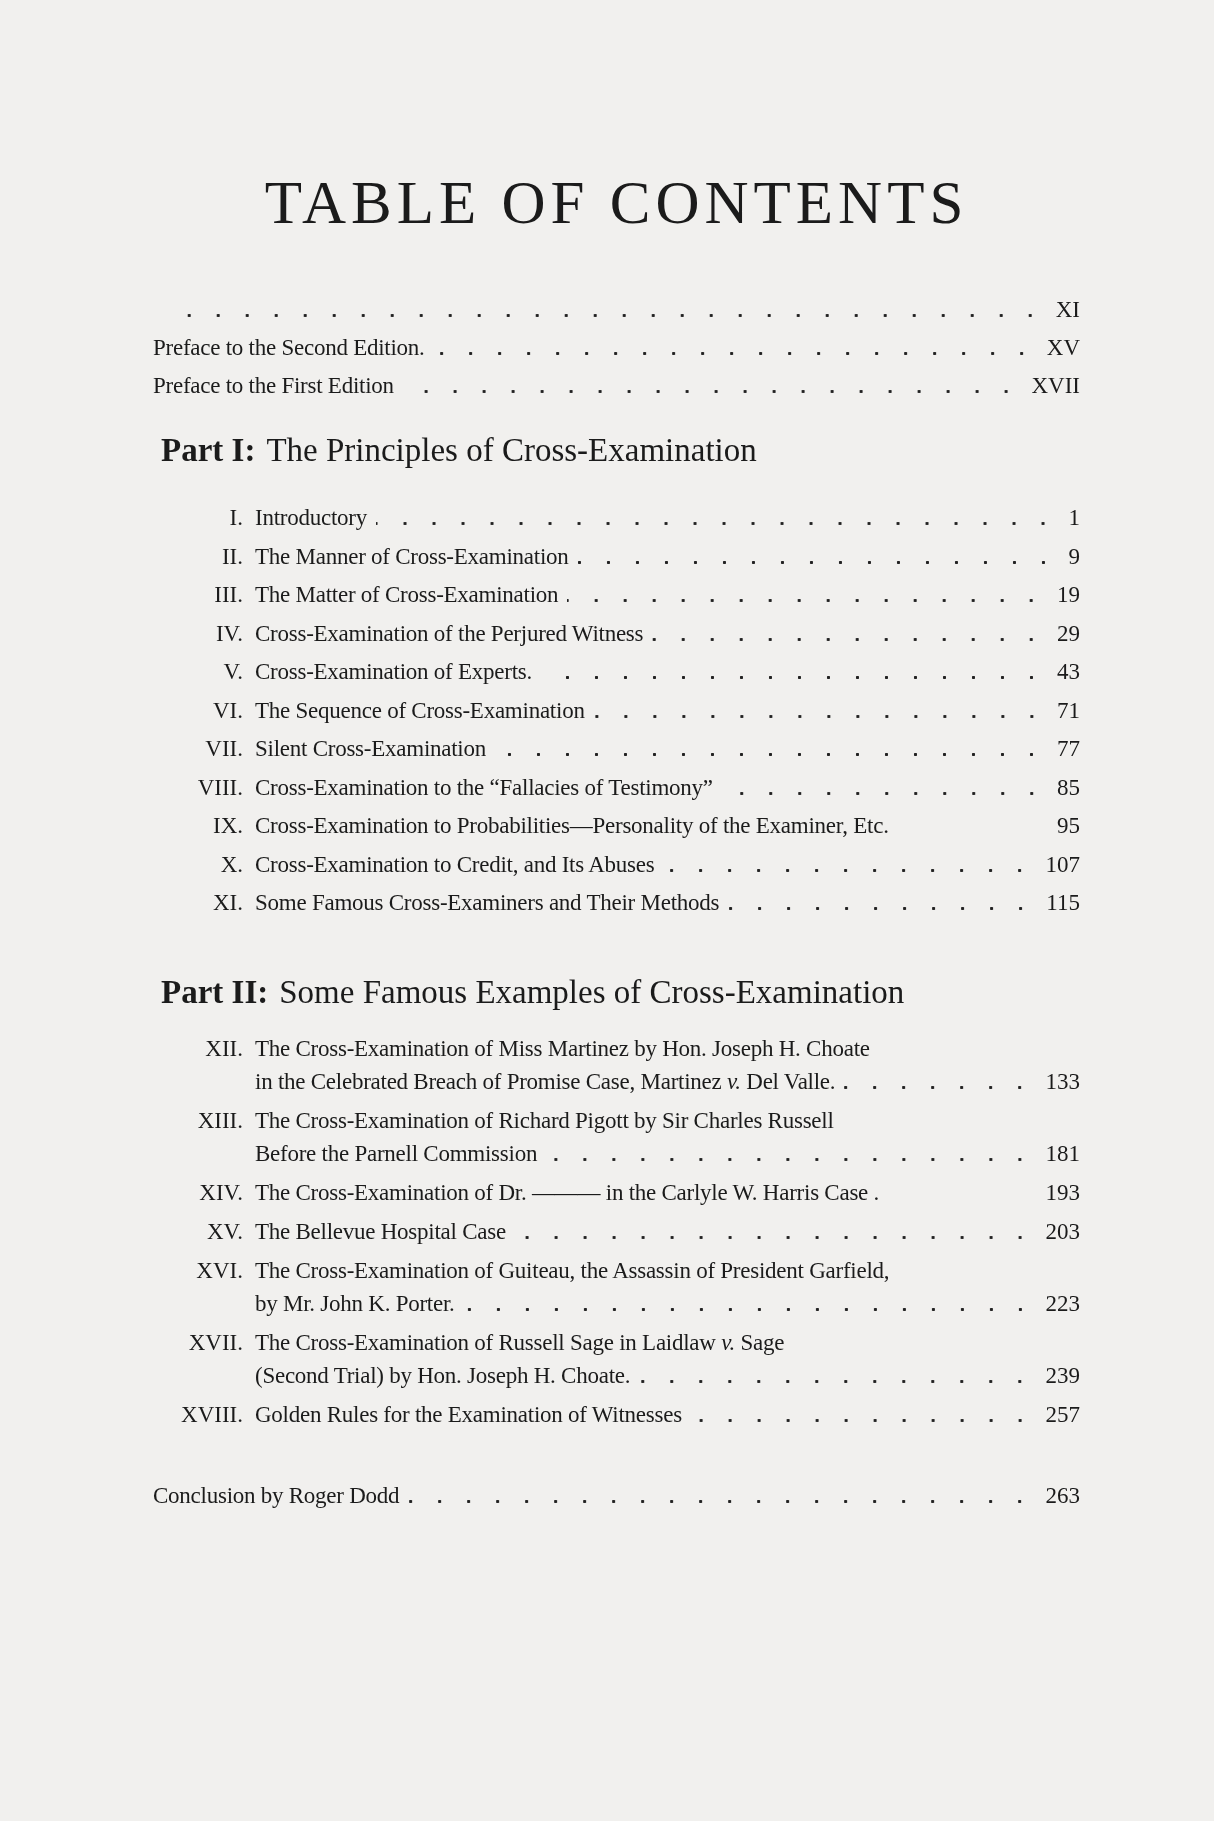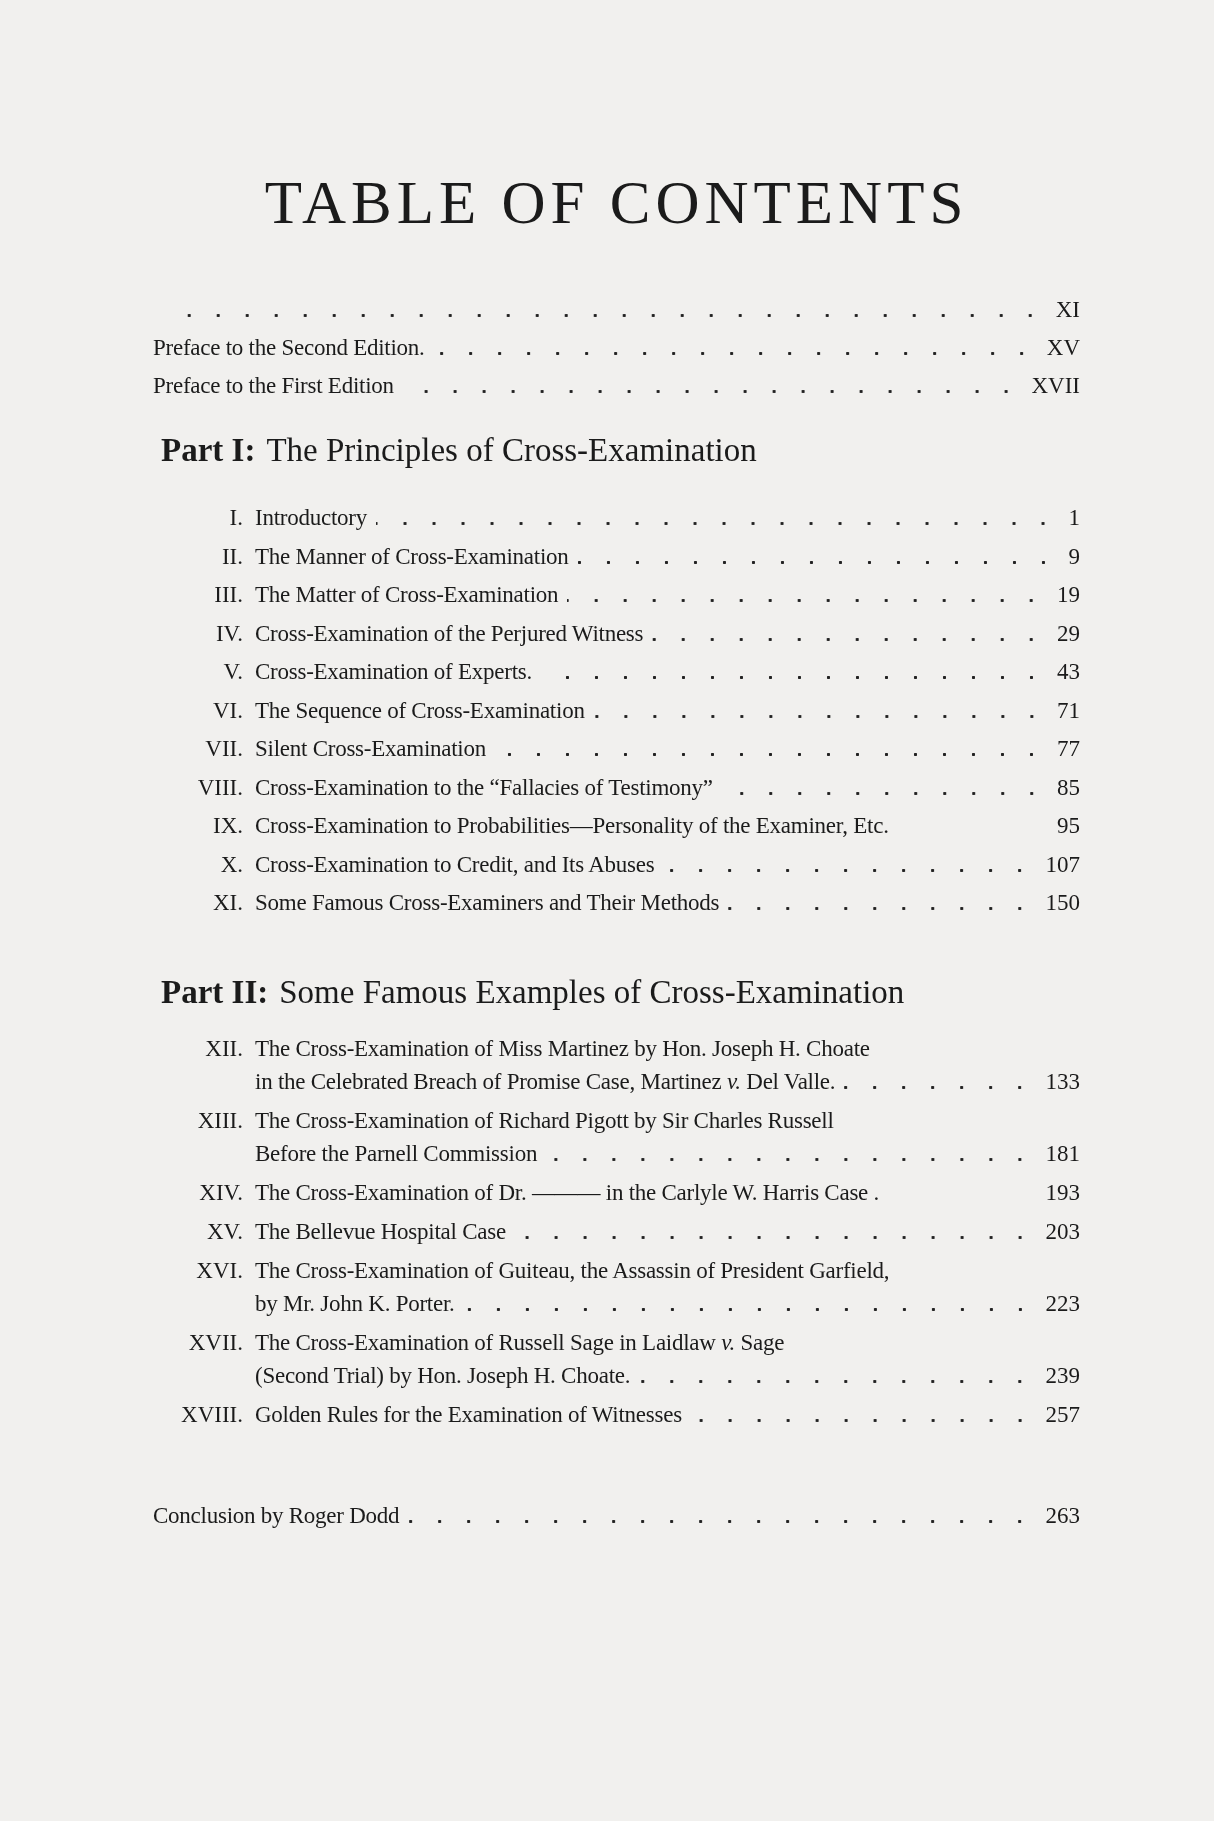--- a/index.html
+++ b/index.html
@@ -73,21 +73,21 @@
   }
   .part-heading .plabel { font-weight: bold; }
   .part-heading .ptitle { margin-left: 11px; font-weight: normal; }
   .ph1 { margin-top: 24px; }
   .ph2 { margin-top: 48px; }
   .part1-list { margin-top: 28px; }
   .part1-list .row { line-height: 38.5px; }
   .part2-list { margin-top: 19px; }
   .chapter2 { margin-bottom: 6px; }
   .chapter2:last-child { margin-bottom: 0; }
-  .conclusion-row { margin-top: 66px; }
+  .conclusion-row { margin-top: 46px; }
   i { font-style: italic; }
 </style>
 </head>
 <body>
 
 <div class="content">
 
   <h1 class="toc-title">TABLE OF CONTENTS</h1>
 
   <div class="fm-section">
@@ -169,21 +169,21 @@
     <div class="row">
       <span class="num">X.</span>
       <span class="txt">Cross-Examination to Credit, and Its Abuses</span>
       <span class="leader"></span>
       <span class="pg">107</span>
     </div>
     <div class="row">
       <span class="num">XI.</span>
       <span class="txt">Some Famous Cross-Examiners and Their Methods</span>
       <span class="leader"></span>
-      <span class="pg">150</span>
+      <span class="pg">115</span>
     </div>
   </div>
 
   <div class="part-heading ph2">
     <span class="plabel">Part II:</span><span class="ptitle">Some Famous Examples of Cross-Examination</span>
   </div>
 
   <div class="part2-list">
 
     <div class="chapter2">

